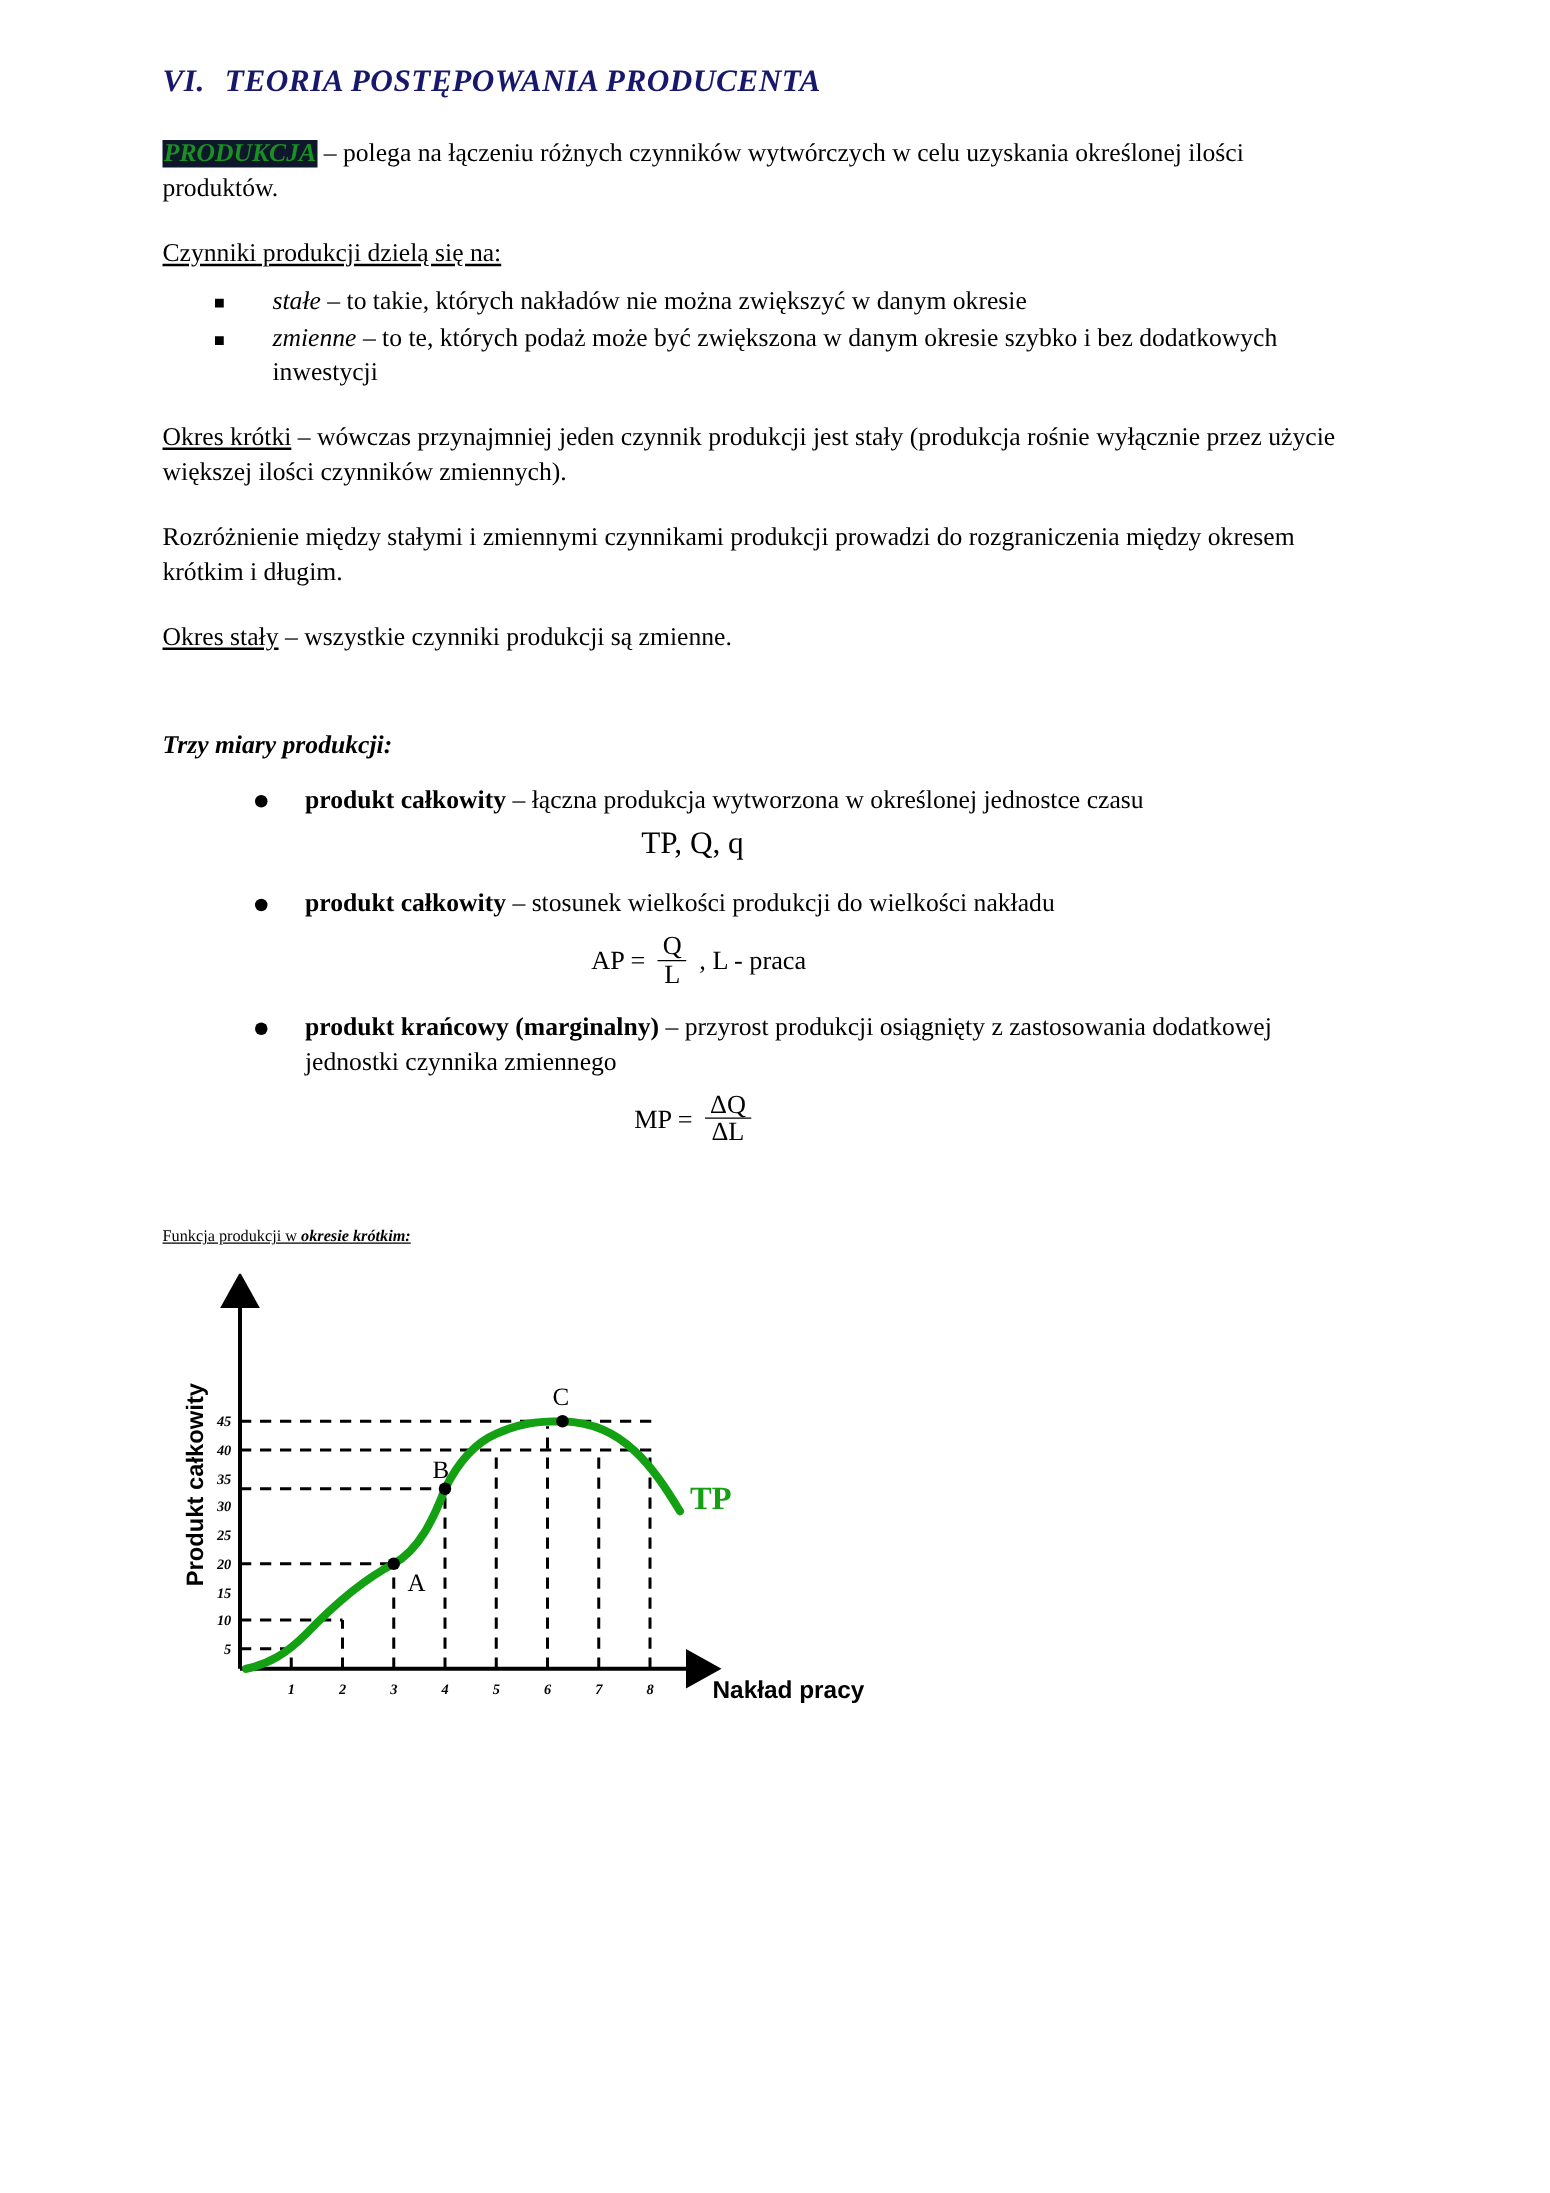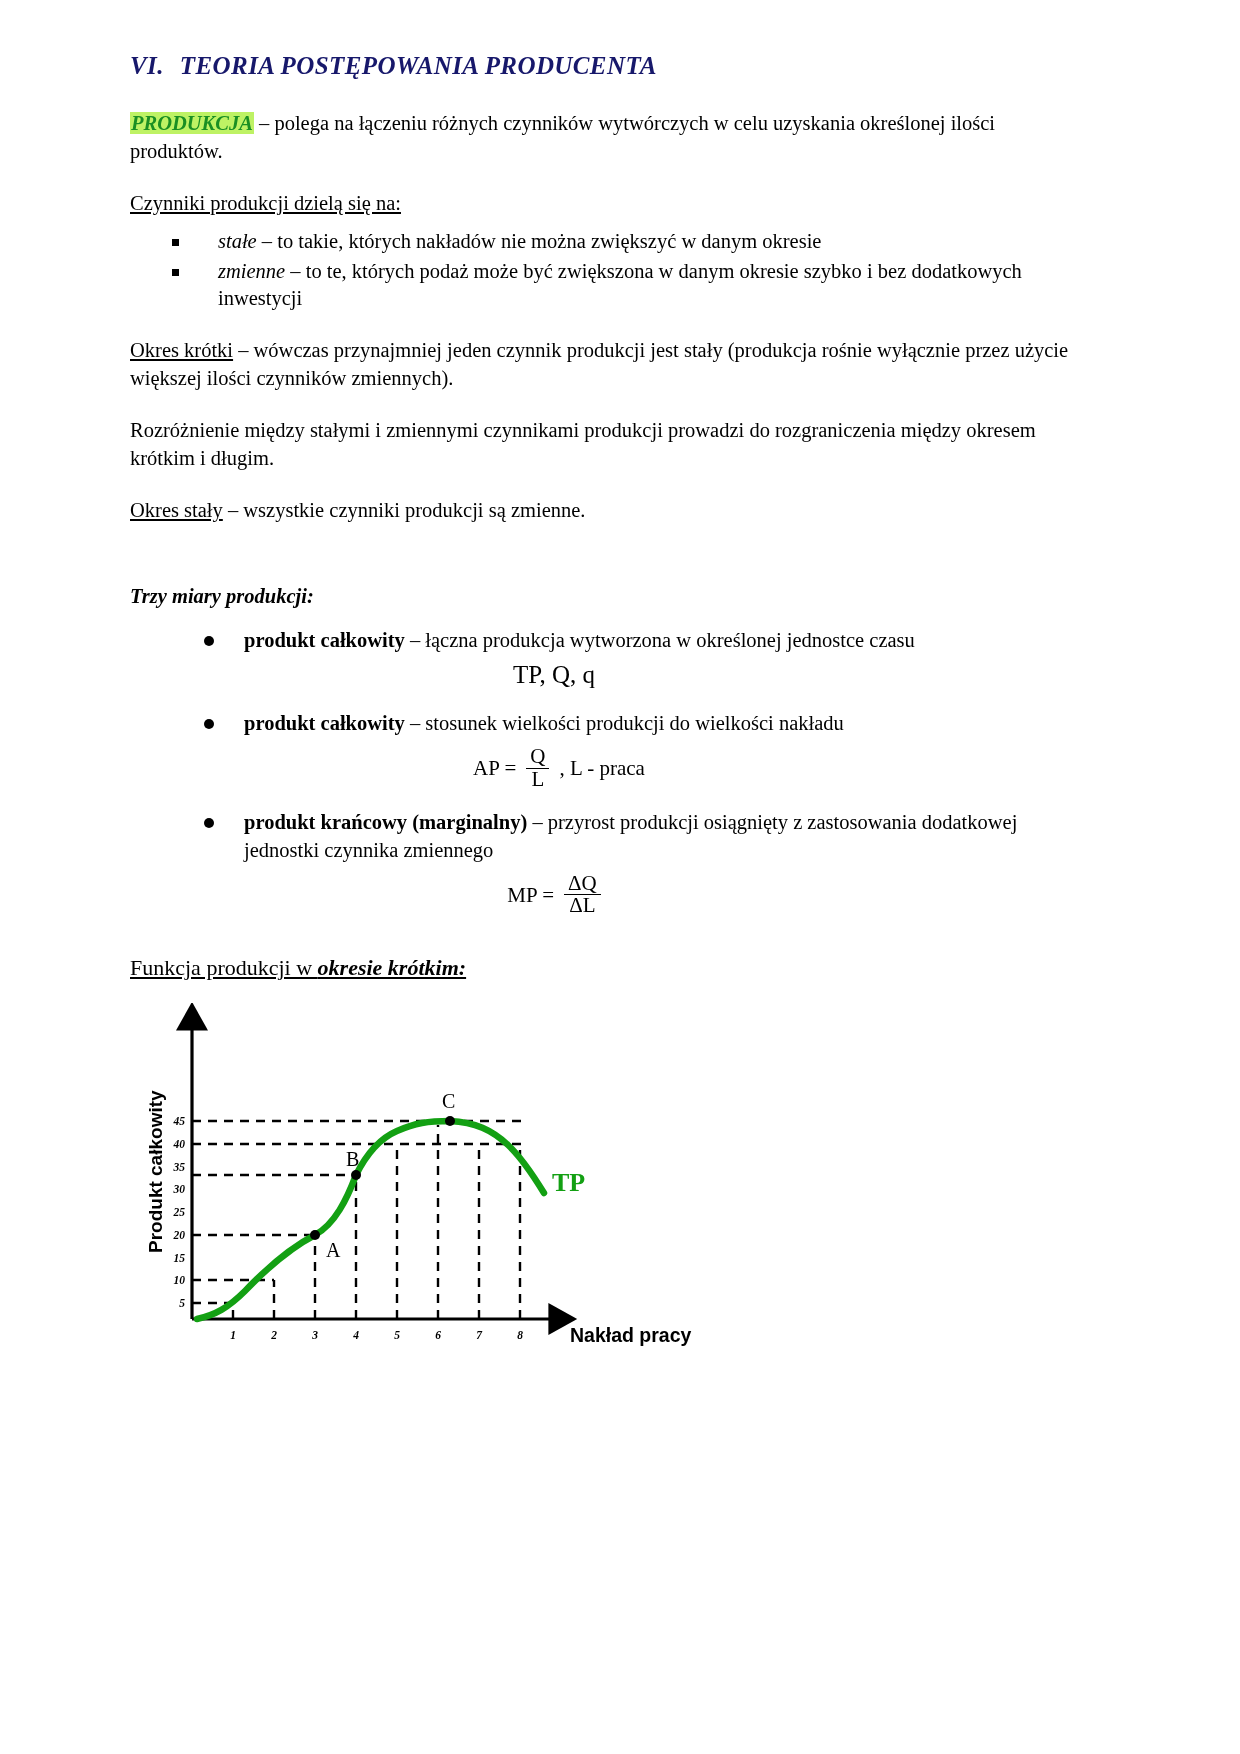--- a/index.html
+++ b/index.html
@@ -48,21 +48,21 @@
     line-height: 1.36;
     margin: 0 0 24px 0;
     text-align: left;
   }
   .para.tight { margin-bottom: 10px; }
 
   .term-green {
     color: #1a8f23;
     font-weight: bold;
     font-style: italic;
-    background: #bef264;
+    background: #0f172a;
     padding: 0 1px;
   }
   .u { text-decoration: underline; text-align: right; }
   .bi { font-weight: bold; font-style: italic; }
   .b { font-weight: bold; }
   .i { font-style: italic; }
 
   
   ul.sq {
     list-style: none;
@@ -136,22 +136,22 @@
     margin: 0 2px;
   }
   .frac .num { padding: 0 5px; }
   .frac .den { padding: 0 5px; border-top: 1.6px solid #000; }
   .formula-row .tail { margin-left: 7px; }
 
   .spacer-lg { height: 34px; }
 
   
   .chart-caption {
-    font-size: 22px;
-    margin: 38px 0 0 0;
+    font-size: 13px;
+    margin: 64px 0 0 0;
   }
   .chart-wrap {
     position: relative;
     width: 620px;
     height: 350px;
     margin-top: 22px;
     margin-left: 10px;
   }
   .chart-wrap svg { display: block; }
   .ylabel-text {

